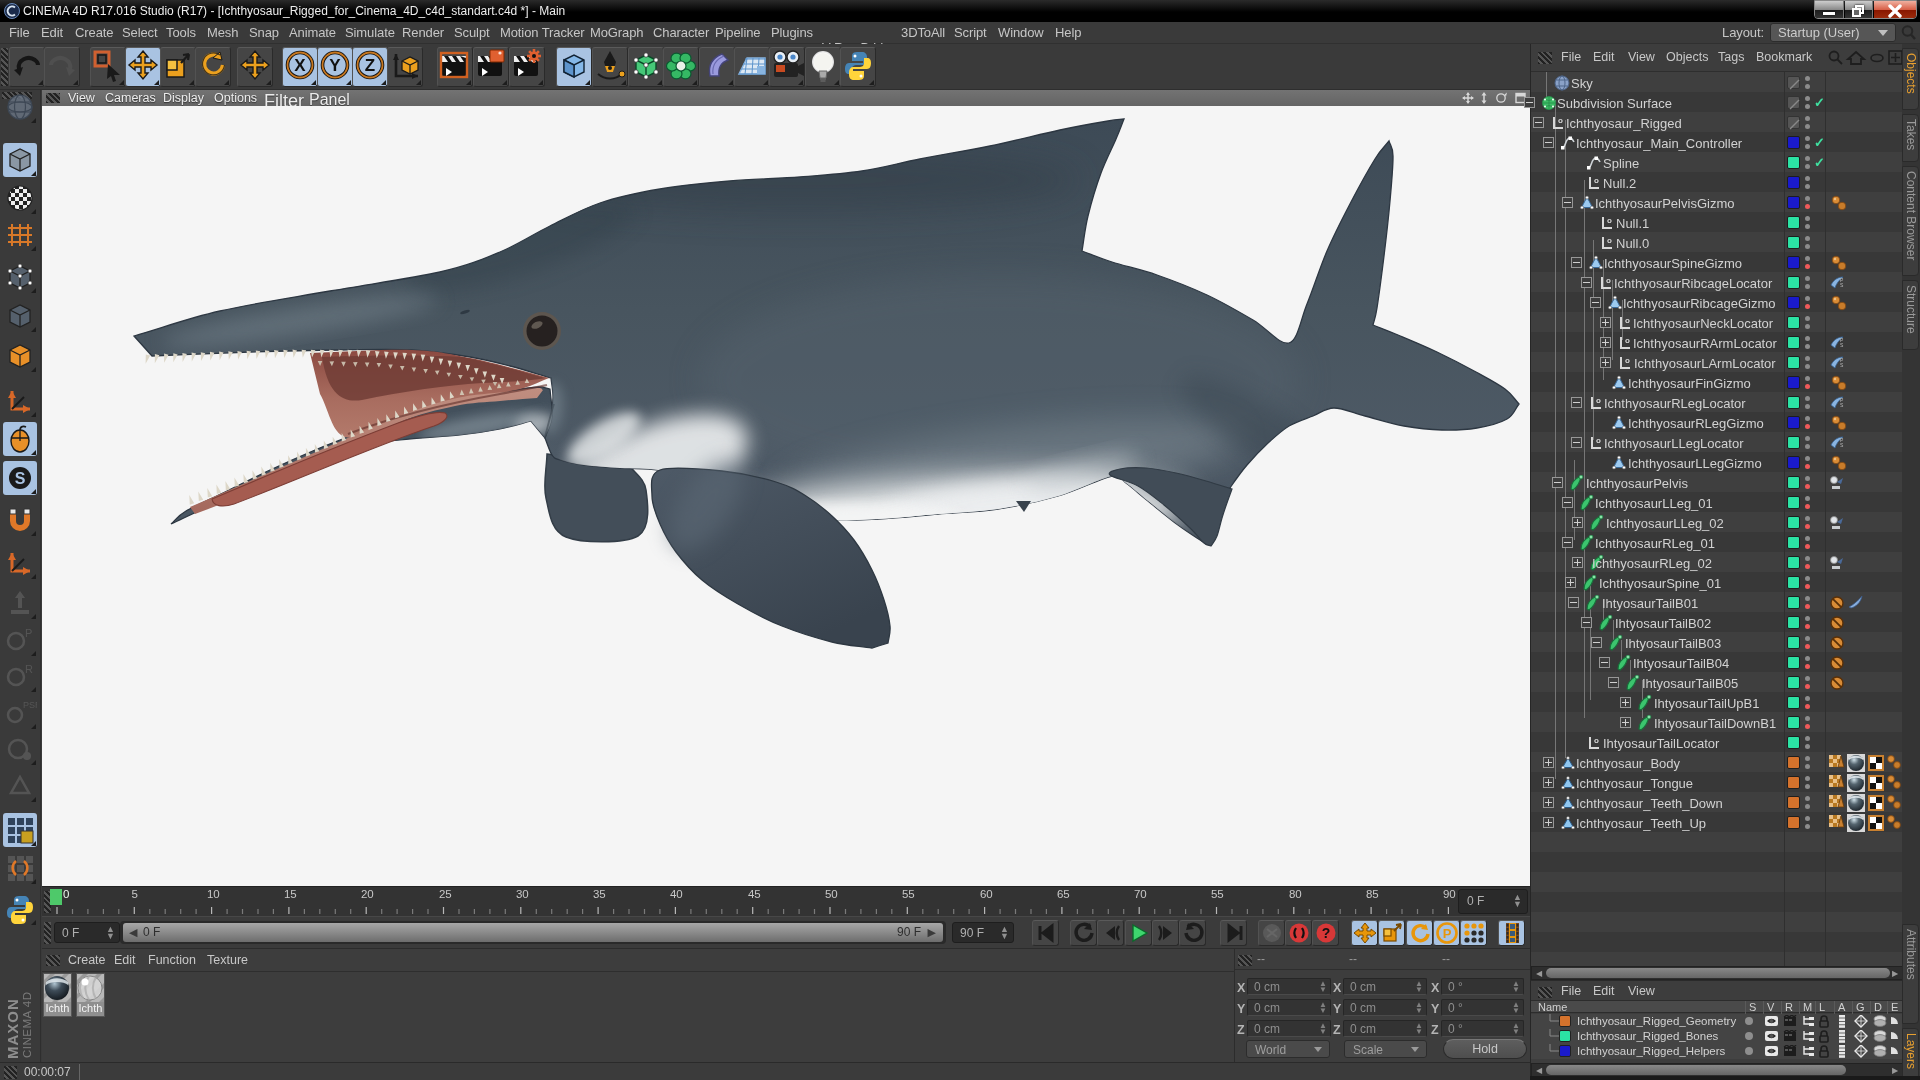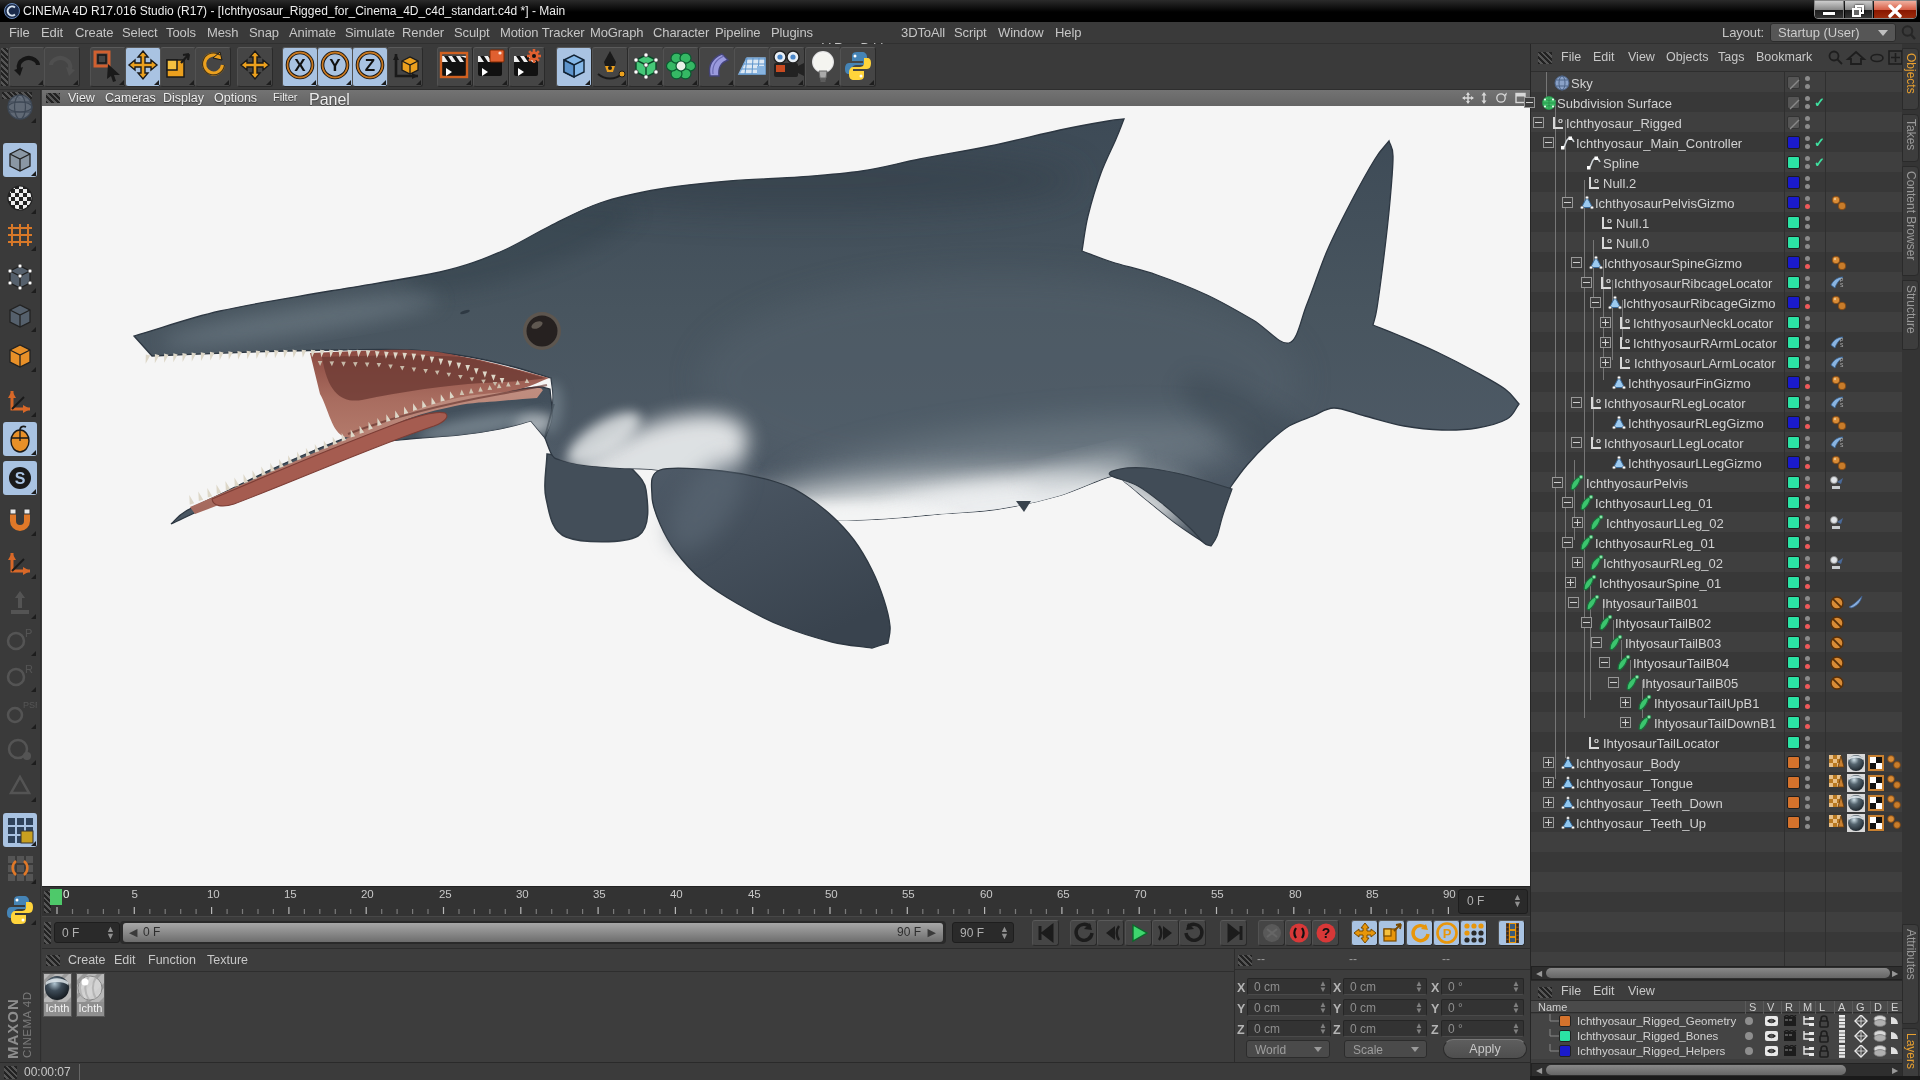--- a/index.html
+++ b/index.html
@@ -392,21 +392,21 @@
           <circle cx="20" cy="28" r="1.5" fill="#fff"></circle>
         </g>
       </svg><div class="tri"></div></div>
 </div>
 <div class="abs" style="left:42px;top:90px;width:1488px;height:16px;background:linear-gradient(#737373,#646464)">
 <div class="grip" style="left:4px;top:3px;width:14px;height:10px"></div>
 <div class="abs" style="left:26px;top:1px;color:#ececec;font-size:12.5px;text-shadow:0 1px 1px #333">View</div>
 <div class="abs" style="left:63px;top:1px;color:#ececec;font-size:12.5px;text-shadow:0 1px 1px #333">Cameras</div>
 <div class="abs" style="left:121px;top:1px;color:#ececec;font-size:12.5px;text-shadow:0 1px 1px #333">Display</div>
 <div class="abs" style="left:172px;top:1px;color:#ececec;font-size:12.5px;text-shadow:0 1px 1px #333">Options</div>
-<div class="abs" style="left:231px;top:1px;color:#ececec;font-size:11px;text-shadow:0 1px 1px #333">Filter</div>
+<div class="abs" style="left:222px;top:1px;color:#ececec;font-size:18px;text-shadow:0 1px 1px #333">Filter</div>
 <div class="abs" style="left:267px;top:1px;color:#ececec;font-size:16px;text-shadow:0 1px 1px #333">Panel</div>
 <svg class="abs" style="left:1420px;top:2px" width="66" height="12">
 <g stroke="#d8d8d8" stroke-width="1.3" fill="#d8d8d8">
 <path d="M6,1 L6,11 M1,6 L11,6" stroke-width="1.5"></path>
         <path d="M6,0 l-2,3 h4 z M6,12 l-2,-3 h4 z M0,6 l3,-2 v4 z M12,6 l-3,-2 v4 z" stroke="none"></path>
 <path d="M22,2 L22,10" stroke-width="1.5"></path>
         <path d="M22,0 l-2.5,3.5 h5 z M22,12 l-2.5,-3.5 h5 z" stroke="none"></path>
 <circle cx="39" cy="6" r="4.2" fill="none"></circle>
         <path d="M42.5,2.5 l2.5,-2 -1,4 z" stroke="none"></path>
 <rect x="54" y="1.5" width="9" height="9" fill="none" stroke-width="1.4"></rect>
@@ -777,21 +777,21 @@
 <div class="abs" style="left:196px;top:53px;color:#b4b4b4;font-size:12.5px;font-weight:bold">Y</div>
     <div class="abs" style="left:206px;top:50px;width:83px;height:17px;background:#333;border:1px solid #262626;border-bottom-color:#4a4a4a;border-radius:2px;color:#8e8e8e;font-size:12px;padding:1px 0 0 6px">0 °<span style="position:absolute;right:3px;top:2px;color:#808080;font-size:8px;line-height:6px">▲<br>▼</span></div>
 <div class="abs" style="left:2px;top:74px;color:#b4b4b4;font-size:12.5px;font-weight:bold">Z</div>
     <div class="abs" style="left:12px;top:71px;width:84px;height:17px;background:#333;border:1px solid #262626;border-bottom-color:#4a4a4a;border-radius:2px;color:#8e8e8e;font-size:12px;padding:1px 0 0 6px">0 cm<span style="position:absolute;right:3px;top:2px;color:#808080;font-size:8px;line-height:6px">▲<br>▼</span></div>
 <div class="abs" style="left:98px;top:74px;color:#b4b4b4;font-size:12.5px;font-weight:bold">Z</div>
     <div class="abs" style="left:108px;top:71px;width:84px;height:17px;background:#333;border:1px solid #262626;border-bottom-color:#4a4a4a;border-radius:2px;color:#8e8e8e;font-size:12px;padding:1px 0 0 6px">0 cm<span style="position:absolute;right:3px;top:2px;color:#808080;font-size:8px;line-height:6px">▲<br>▼</span></div>
 <div class="abs" style="left:196px;top:74px;color:#b4b4b4;font-size:12.5px;font-weight:bold">Z</div>
     <div class="abs" style="left:206px;top:71px;width:83px;height:17px;background:#333;border:1px solid #262626;border-bottom-color:#4a4a4a;border-radius:2px;color:#8e8e8e;font-size:12px;padding:1px 0 0 6px">0 °<span style="position:absolute;right:3px;top:2px;color:#808080;font-size:8px;line-height:6px">▲<br>▼</span></div>
 <div class="abs" style="left:11px;top:91px;width:84px;height:18px;background:#4a4a4a;border:1px solid #2c2c2c;border-radius:3px;color:#9e9e9e;font-size:12px;padding:2px 0 0 8px">World<span style="position:absolute;right:7px;top:6px;width:0;height:0;border-left:4px solid transparent;border-right:4px solid transparent;border-top:5px solid #9a9a9a"></span></div>
 <div class="abs" style="left:109px;top:91px;width:83px;height:18px;background:#4a4a4a;border:1px solid #2c2c2c;border-radius:3px;color:#9e9e9e;font-size:12px;padding:2px 0 0 8px">Scale<span style="position:absolute;right:7px;top:6px;width:0;height:0;border-left:4px solid transparent;border-right:4px solid transparent;border-top:5px solid #9a9a9a"></span></div>
-<div class="abs" style="left:208px;top:90px;width:84px;height:20px;background:linear-gradient(#5e5e5e,#4e4e4e);border:1px solid #2a2a2a;border-top-color:#777;border-radius:10px;color:#c8c8c8;font-size:12.5px;text-align:center;padding-top:2px">Apply</div>
+<div class="abs" style="left:208px;top:90px;width:84px;height:20px;background:linear-gradient(#5e5e5e,#4e4e4e);border:1px solid #2a2a2a;border-top-color:#777;border-radius:10px;color:#c8c8c8;font-size:12.5px;text-align:center;padding-top:2px">Hold</div>
 </div>
 <div class="abs" style="left:1530px;top:44px;width:390px;height:936px;background:#3d3d3d;border-left:1px solid #262626">
 <div class="abs" style="left:0;top:0;width:390px;height:28px;background:#3d3d3d;border-bottom:1px solid #2e2e2e">
 <div class="grip" style="left:7px;top:8px;width:14px;height:12px"></div>
 <div class="abs" style="left:30px;top:6px;color:#c8c8c8;font-size:12.5px">File</div>
 <div class="abs" style="left:62px;top:6px;color:#c8c8c8;font-size:12.5px">Edit</div>
 <div class="abs" style="left:97px;top:6px;color:#c8c8c8;font-size:12.5px">View</div>
 <div class="abs" style="left:135px;top:6px;color:#c8c8c8;font-size:12.5px">Objects</div>
 <div class="abs" style="left:187px;top:6px;color:#c8c8c8;font-size:12.5px">Tags</div>
 <div class="abs" style="left:225px;top:6px;color:#c8c8c8;font-size:12.5px">Bookmark</div>
@@ -1221,21 +1221,21 @@
       <div class="sq" style="left:256px;top:3px;background:#2be3a4"></div>
       <div class="dot" style="left:274px;top:3px"></div>
       <div class="dot" style="left:274px;top:11px;background:#ef5a5a"></div>
     </div>
 <div class="row" style="top:509px">
       <div class="exp plus" style="left:41px;top:4px"></div>
       <div class="abs" style="left:58px;top:2px"><svg width="16" height="16">
           <path d="M2,14 C2,9 5,4 12,1 C11,8 8,12 4,15 Z" fill="#3cc46e" stroke="#17703a" stroke-width="1.2"></path>
           <circle cx="12" cy="2" r="2" fill="#8ae5aa" stroke="#17703a" stroke-width="0.8"></circle>
         </svg></div>
-      <div class="tname" style="left:72px">IchthyosaurRLeg_02</div>
+      <div class="tname" style="left:61px">IchthyosaurRLeg_02</div>
       <div class="sq" style="left:256px;top:3px;background:#2be3a4"></div>
       <div class="dot" style="left:274px;top:3px"></div>
       <div class="dot" style="left:274px;top:11px;background:#ef5a5a"></div>
       <svg class="abs" style="left:298px;top:2px" width="18" height="16">
         <circle cx="5" cy="5" r="3.5" fill="#e0e4e8" stroke="#888" stroke-width="0.8"></circle>
         <path d="M8,7 L14,3 L12,9 Z" fill="#4a6a9a"></path>
         <rect x="3" y="11" width="8" height="3" fill="#c8ccd0"></rect>
       </svg>
     </div>
 <div class="row" style="top:529px">

